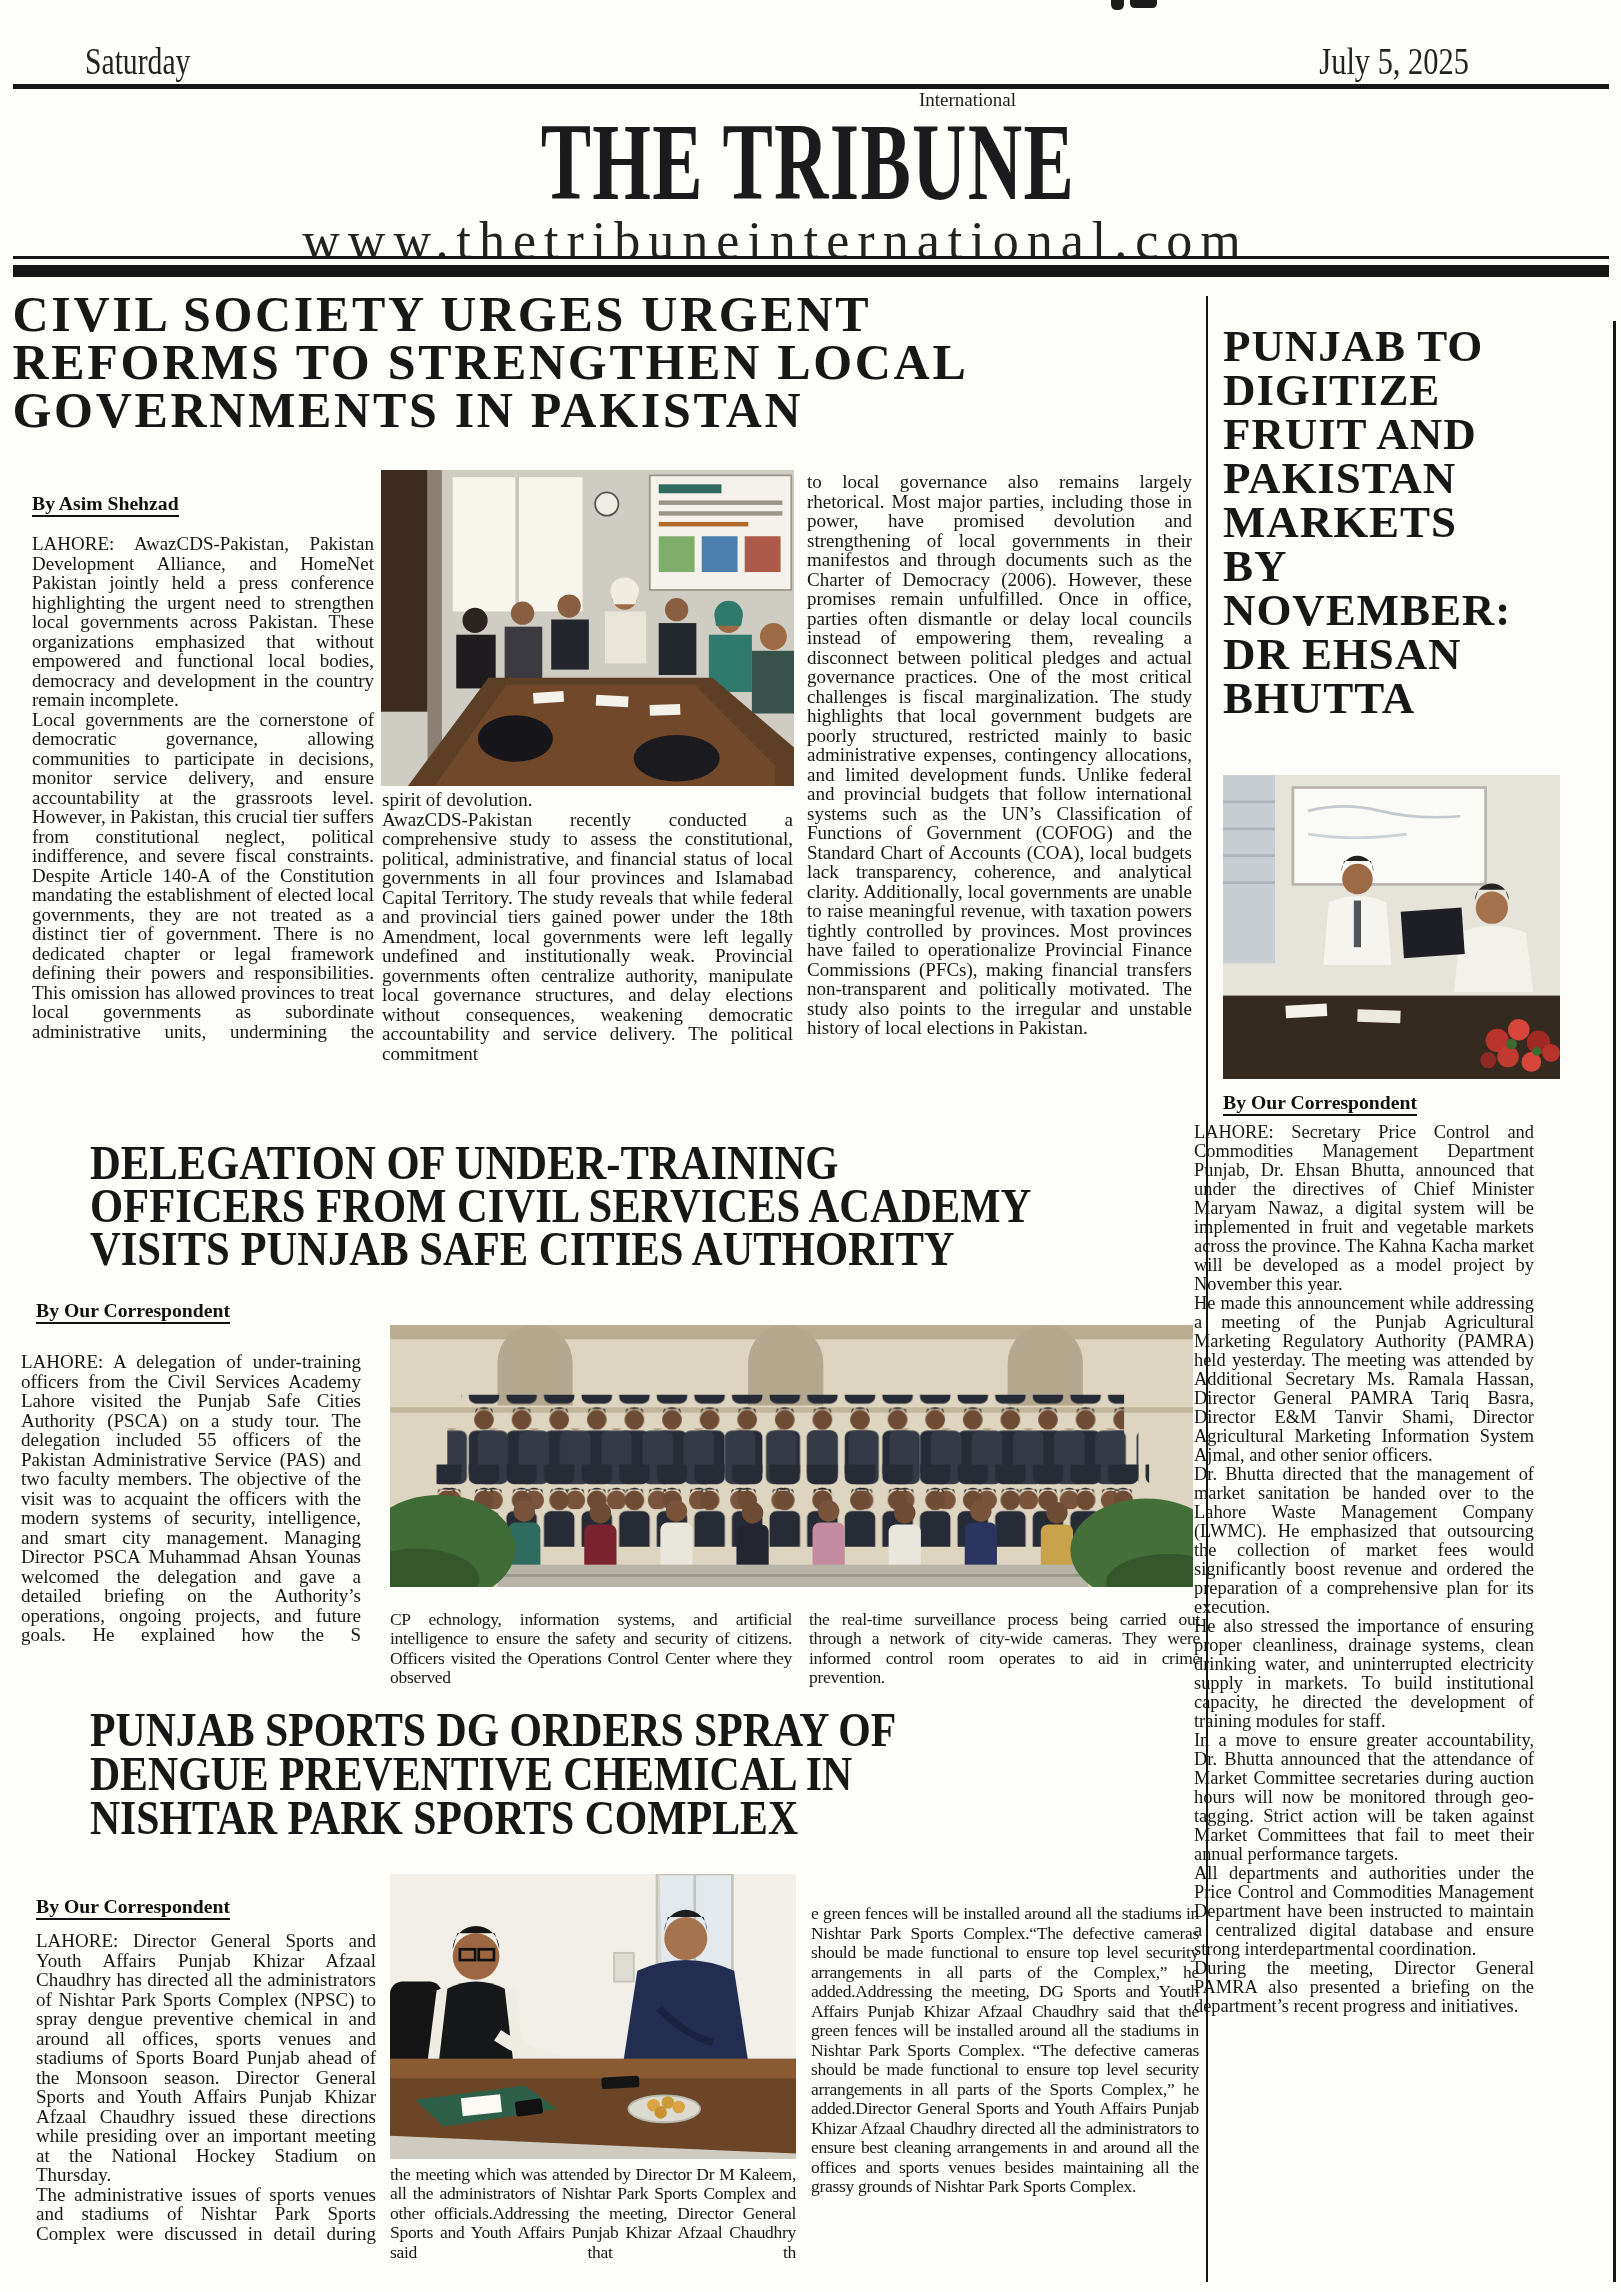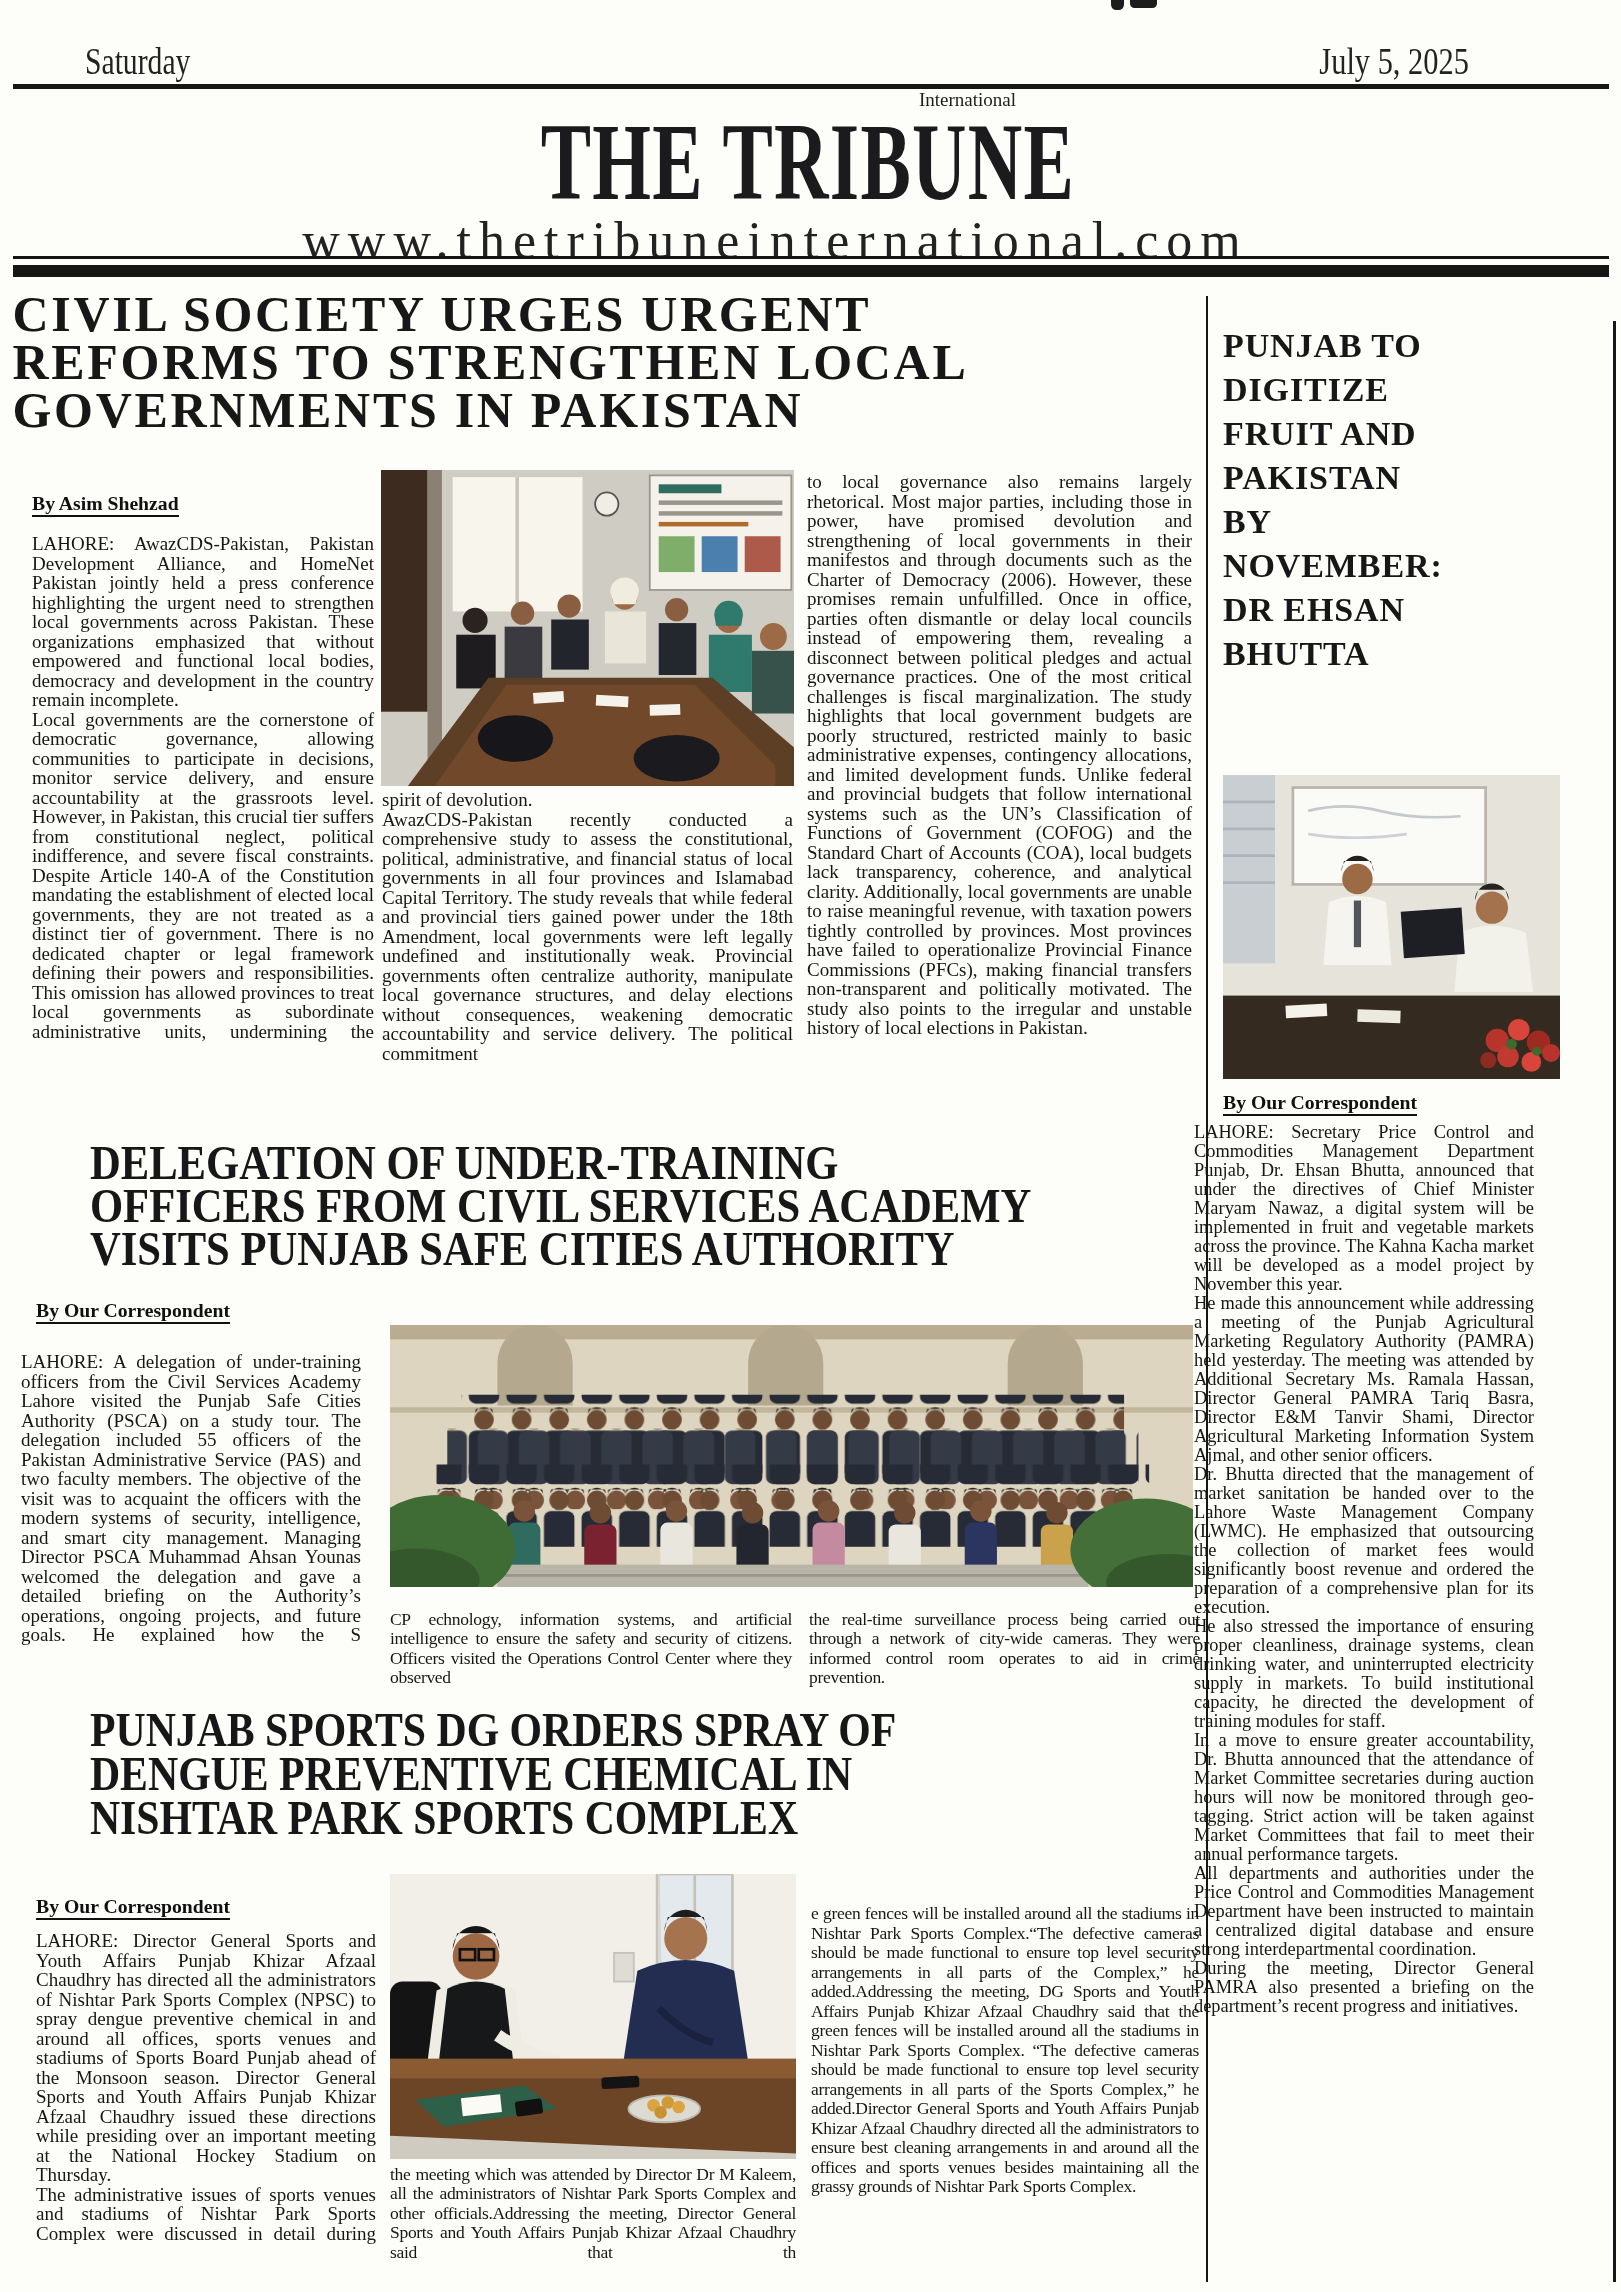--- a/index.html
+++ b/index.html
@@ -16,21 +16,21 @@
   .masthead{text-align:center;font-size:111px;line-height:1;color:#1b1b1d;padding-left:39px;}
   .masthead span{display:inline-block;font-weight:700;transform:scaleX(.68);transform-origin:50% 50%;letter-spacing:1.8px;}
   .siteurl{text-align:center;font-size:52px;letter-spacing:8px;color:#222;}
   
   .hl{font-weight:700;color:#171717;}
   .hl .ln{display:block;}
   .hl1{font-size:50px;line-height:48px;letter-spacing:2.7px;}
   .cond .ln{white-space:nowrap;transform:scaleX(.87);transform-origin:50% 50%;}
   .hl3{font-size:49px;line-height:43px;}
   .hl4{font-size:48px;line-height:44px;}
-  .sbhl{font-size:34px;line-height:44px;font-weight:700;color:#171717;letter-spacing:0.9px;}
+  .sbhl{font-size:45px;line-height:44px;font-weight:700;color:#171717;letter-spacing:0.9px;}
   .sbhl .ln{display:block;}
   
   .by{font-size:19.7px;font-weight:700;color:#101010;}
   .by span{border-bottom:2.2px solid #101010;padding-bottom:0.9px;}
   
   .bt{font-size:19px;line-height:19.5px;text-align:justify;color:#161616;}
   .bt p{margin:0;}
   .cut{text-align-last:justify;}
   .tight{font-size:17.5px;letter-spacing:-0.3px;}
   .photo{display:block;}
@@ -123,20 +123,21 @@
   </div>
   <div class="abs bt" style="left:807px;top:472px;width:385px;">
     <p>to local governance also remains largely rhetorical. Most major parties, including those in power, have promised devolution and strengthening of local governments in their manifestos and through documents such as the Charter of Democracy (2006). However, these promises remain unfulfilled. Once in office, parties often dismantle or delay local councils instead of empowering them, revealing a disconnect between political pledges and actual governance practices. One of the most critical challenges is fiscal marginalization. The study highlights that local government budgets are poorly structured, restricted mainly to basic administrative expenses, contingency allocations, and limited development funds. Unlike federal and provincial budgets that follow international systems such as the UN’s Classification of Functions of Government (COFOG) and the Standard Chart of Accounts (COA), local budgets lack transparency, coherence, and analytical clarity. Additionally, local governments are unable to raise meaningful revenue, with taxation powers tightly controlled by provinces. Most provinces have failed to operationalize Provincial Finance Commissions (PFCs), making financial transfers non-transparent and politically motivated. The study also points to the irregular and unstable history of local elections in Pakistan.</p>
   </div>
 
   <div class="abs sbhl" style="left:1223px;top:324px;width:358px;">
     <span class="ln">PUNJAB TO</span>
     <span class="ln">DIGITIZE</span>
     <span class="ln">FRUIT AND</span>
     <span class="ln">PAKISTAN</span>
+    <span class="ln">MARKETS</span>
     <span class="ln">BY</span>
     <span class="ln">NOVEMBER:</span>
     <span class="ln">DR EHSAN</span>
     <span class="ln">BHUTTA</span>
   </div>
 
   <svg class="abs photo" role="img" style="left:1223px;top:775px;" width="337" height="304" viewBox="0 0 376 339" preserveAspectRatio="none" aria-label="Officials in white shirts meeting at a table with red flowers in the foreground">
     <rect width="376" height="339" fill="#e6e3db"></rect>
     <rect x="0" y="0" width="58" height="210" fill="#c9ced2"></rect>
     <line x1="0" y1="30" x2="58" y2="30" stroke="#aeb4b9" stroke-width="3"></line>

